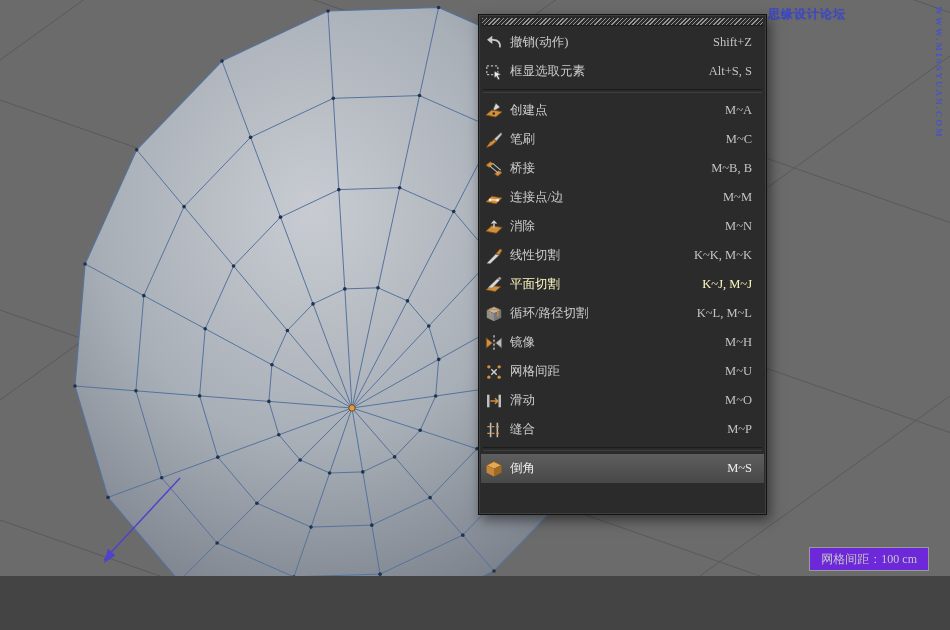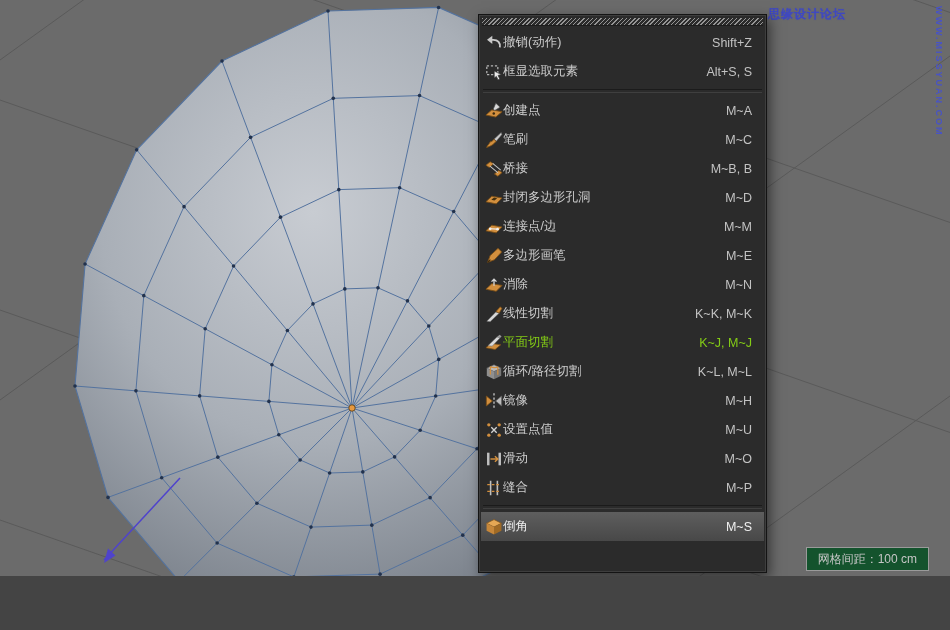--- a/index.html
+++ b/index.html
@@ -1,18 +1,18 @@
 <!DOCTYPE html>
 <html><head>
 <meta charset="utf-8">
 <style>
   html,body{margin:0;padding:0;background:#444;}
   .stage{
     position:relative;width:950px;height:576px;overflow:hidden;
-    font-family:Liberation Sans, sans-serif;
+    font-family:Liberation Serif, serif;
     background:#6b6b6b;
   }
   #scene{position:absolute;left:0;top:0;width:950px;height:630px;display:block;}
 
   
   .wm-title{
     position:absolute;top:6px;left:768px;
     font-size:12px;font-weight:bold;letter-spacing:1px;
     color:#3f48c0;text-shadow:0 0 1px rgba(60,70,200,.6);
   }
@@ -20,48 +20,48 @@
     position:absolute;top:6px;right:6px;
     writing-mode:vertical-rl;text-orientation:mixed;
     font-size:9px;letter-spacing:2px;font-weight:bold;
     color:#4853c6;
   }
 
   
   .grid-status{
     position:absolute;right:21px;bottom:5px;
     height:22px;line-height:22px;padding:0 11px;
-    background:#14532d;border:1px solid #9a9a9a;
+    background:#6d28d9;border:1px solid #9a9a9a;
     color:#c6c6c6;font-size:12px;white-space:nowrap;
   }
 
   
   .menu{
     position:absolute;left:478px;top:14px;width:283px;
     background:#2b2b2b;border:1px solid #141414;
     box-shadow:inset 0 0 0 1px #3e3e3e, 3px 5px 12px rgba(0,0,0,.5);
     padding:2px;box-sizing:content-box;
   }
   .grip{
     height:7px;margin:1px 1px 2px;
     background:repeating-linear-gradient(135deg,#969696 0 1px,transparent 1px 3px);
     border-bottom:1px solid #1d1d1d;
     cursor:move;
   }
   .menu-item{
     display:flex;align-items:center;height:29px;
-    padding:0 12px 0 4px;
+    padding:0 12px 0 4px;gap:7px;
     color:#cdcdcd;font-size:12.5px;cursor:default;white-space:nowrap;
   }
   .mi-icon{width:18px;height:18px;flex:0 0 18px;display:flex;align-items:center;justify-content:center;}
   .mi-icon svg{width:18px;height:18px;display:block;}
   .mi-label{overflow:hidden;}
   .mi-shortcut{margin-left:auto;color:#c3c3c3;}
   .menu-item.active .mi-label,
-  .menu-item.active .mi-shortcut{color:#84cc16;}
+  .menu-item.active .mi-shortcut{color:#fef9c3;}
   .menu-item.hover{
     background:linear-gradient(#5e5e5e,#484848);
   }
   .menu-item.hover .mi-label,
   .menu-item.hover .mi-shortcut{color:#f0f0f0;}
   .separator{
     height:2px;margin:3px 2px;
     border-top:1px solid #1b1b1b;border-bottom:1px solid #3f3f3f;
   }
 </style>
@@ -244,47 +244,27 @@
               <path d="M4.4 5.4 L11.6 11.4 M6.8 3 L14 9" stroke="#c3c3c3" stroke-width="0.9"></path>
             </svg>
           </span>
           <span class="mi-label">桥接</span>
           <span class="mi-shortcut">M~B, B</span>
         </div>
         <div class="menu-item">
           <span class="mi-icon">
             <svg viewBox="0 0 16 16">
               <polygon points="0.8,11.4 6,6.4 15.2,8 10,13.2" fill="#d28f3e" stroke="#7c4f16" stroke-width="0.8"></polygon>
-              <polygon points="5.6,9.6 8,7.6 10.8,8.2 8.4,10.3" fill="#43300f"></polygon>
-            </svg>
-          </span>
-          <span class="mi-label">封闭多边形孔洞</span>
-          <span class="mi-shortcut">M~D</span>
-        </div>
-        <div class="menu-item">
-          <span class="mi-icon">
-            <svg viewBox="0 0 16 16">
-              <polygon points="0.8,11.4 6,6.4 15.2,8 10,13.2" fill="#d28f3e" stroke="#7c4f16" stroke-width="0.8"></polygon>
               <path d="M4.6 9.6 L11.2 9.9" stroke="#f0f0f0" stroke-width="1"></path>
               <circle cx="4.6" cy="9.6" r="1.2" fill="#f0f0f0"></circle>
               <circle cx="11.2" cy="9.9" r="1.2" fill="#f0f0f0"></circle>
             </svg>
           </span>
           <span class="mi-label">连接点/边</span>
           <span class="mi-shortcut">M~M</span>
-        </div>
-        <div class="menu-item">
-          <span class="mi-icon">
-            <svg viewBox="0 0 16 16">
-              <path d="M2.4 13.6 L4.6 7.6 L11.6 1.2 L14.8 4.4 L8.4 11.4 Z" fill="#d28f3e" stroke="#7c4f16" stroke-width="0.8"></path>
-              <path d="M2.4 13.6 L4.8 11.2" stroke="#3a2a10" stroke-width="1"></path>
-            </svg>
-          </span>
-          <span class="mi-label">多边形画笔</span>
-          <span class="mi-shortcut">M~E</span>
         </div>
         <div class="menu-item">
           <span class="mi-icon">
             <svg viewBox="0 0 16 16">
               <polygon points="0.8,11.8 6,6.8 15.2,8.4 10,13.6" fill="#d28f3e" stroke="#7c4f16" stroke-width="0.8"></polygon>
               <path d="M8 8.6 L8 3 M5.8 5 L8 2.8 L10.2 5" fill="none" stroke="#d5d5d5" stroke-width="1.2"></path>
             </svg>
           </span>
           <span class="mi-label">消除</span>
           <span class="mi-shortcut">M~N</span>
@@ -336,21 +316,21 @@
         <div class="menu-item">
           <span class="mi-icon">
             <svg viewBox="0 0 16 16">
               <circle cx="3.4" cy="3.4" r="1.5" fill="#d28f3e"></circle>
               <circle cx="12.6" cy="3.4" r="1.5" fill="#d28f3e"></circle>
               <circle cx="3.4" cy="12.6" r="1.5" fill="#d28f3e"></circle>
               <circle cx="12.6" cy="12.6" r="1.5" fill="#d28f3e"></circle>
               <path d="M5.6 5.6 L10.4 10.4 M10.4 5.6 L5.6 10.4" stroke="#d5d5d5" stroke-width="1.2"></path>
             </svg>
           </span>
-          <span class="mi-label">设置点值</span>
+          <span class="mi-label">网格间距</span>
           <span class="mi-shortcut">M~U</span>
         </div>
         <div class="menu-item">
           <span class="mi-icon">
             <svg viewBox="0 0 16 16">
               <rect x="1.8" y="2.4" width="2.2" height="11.2" fill="#bfbfbf"></rect>
               <rect x="12" y="2.4" width="2.2" height="11.2" fill="#bfbfbf"></rect>
               <path d="M4.8 8 L11 8 M8.8 5.6 L11.4 8 L8.8 10.4" fill="none" stroke="#d28f3e" stroke-width="1.3"></path>
             </svg>
           </span>

